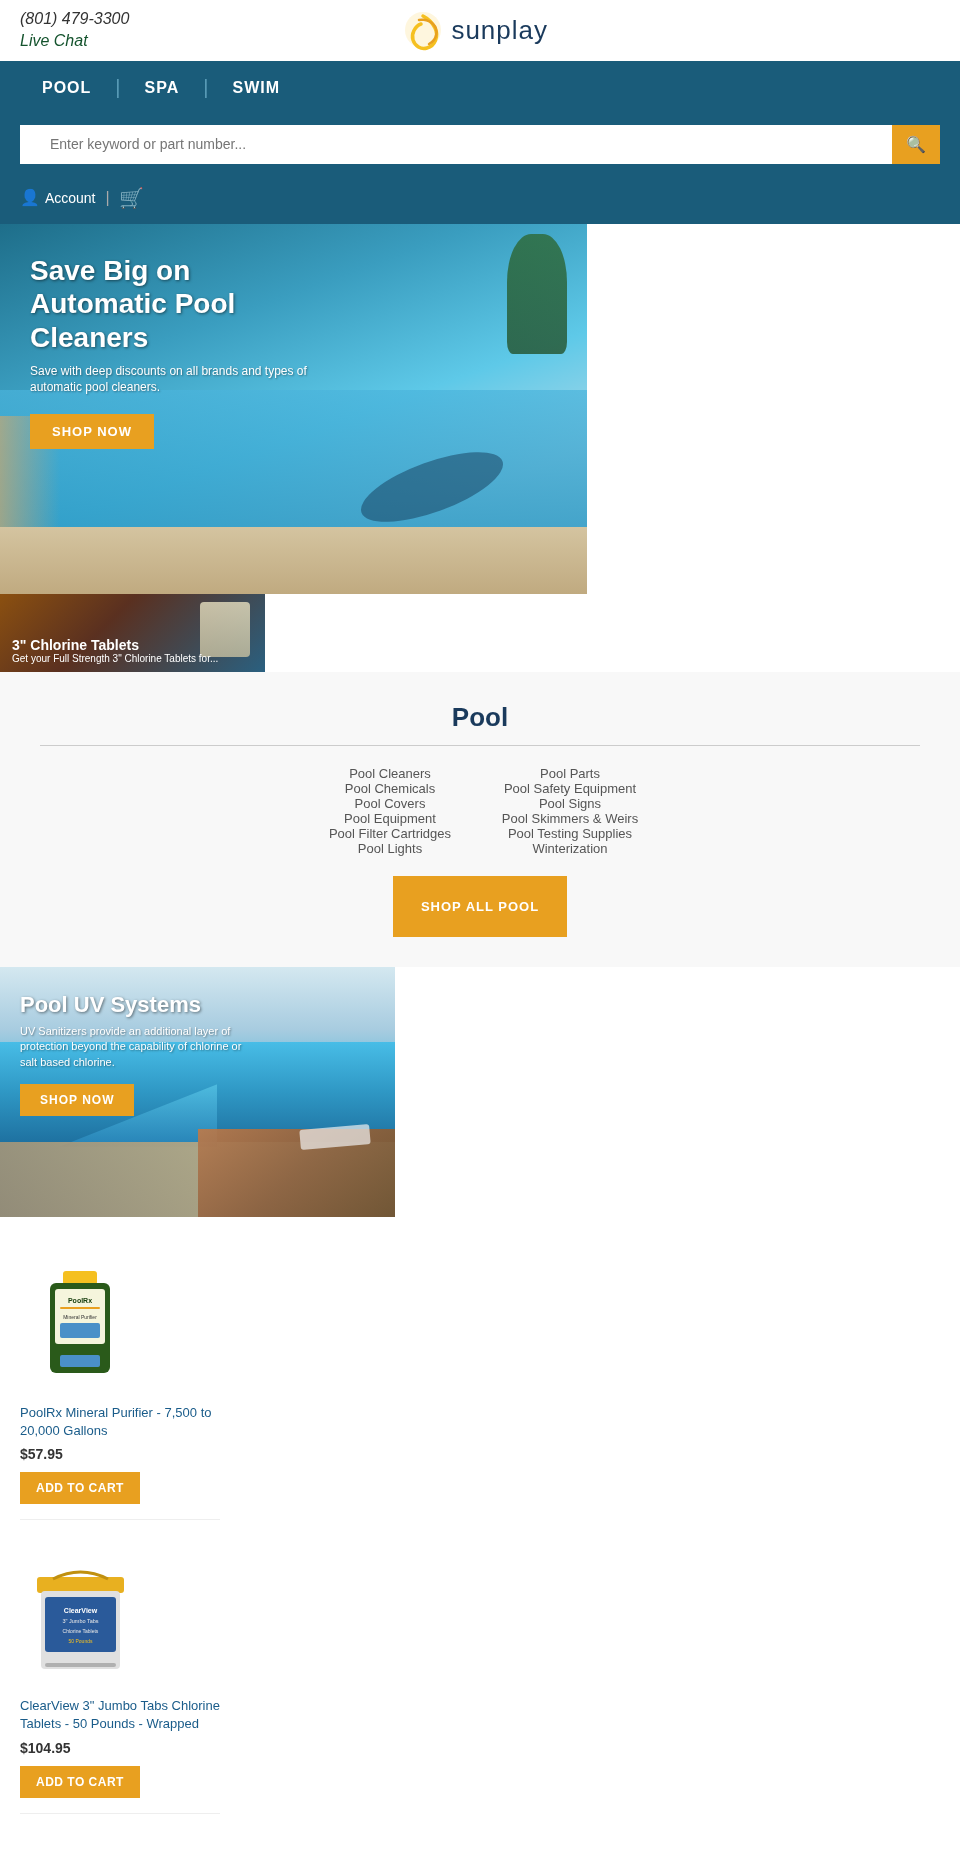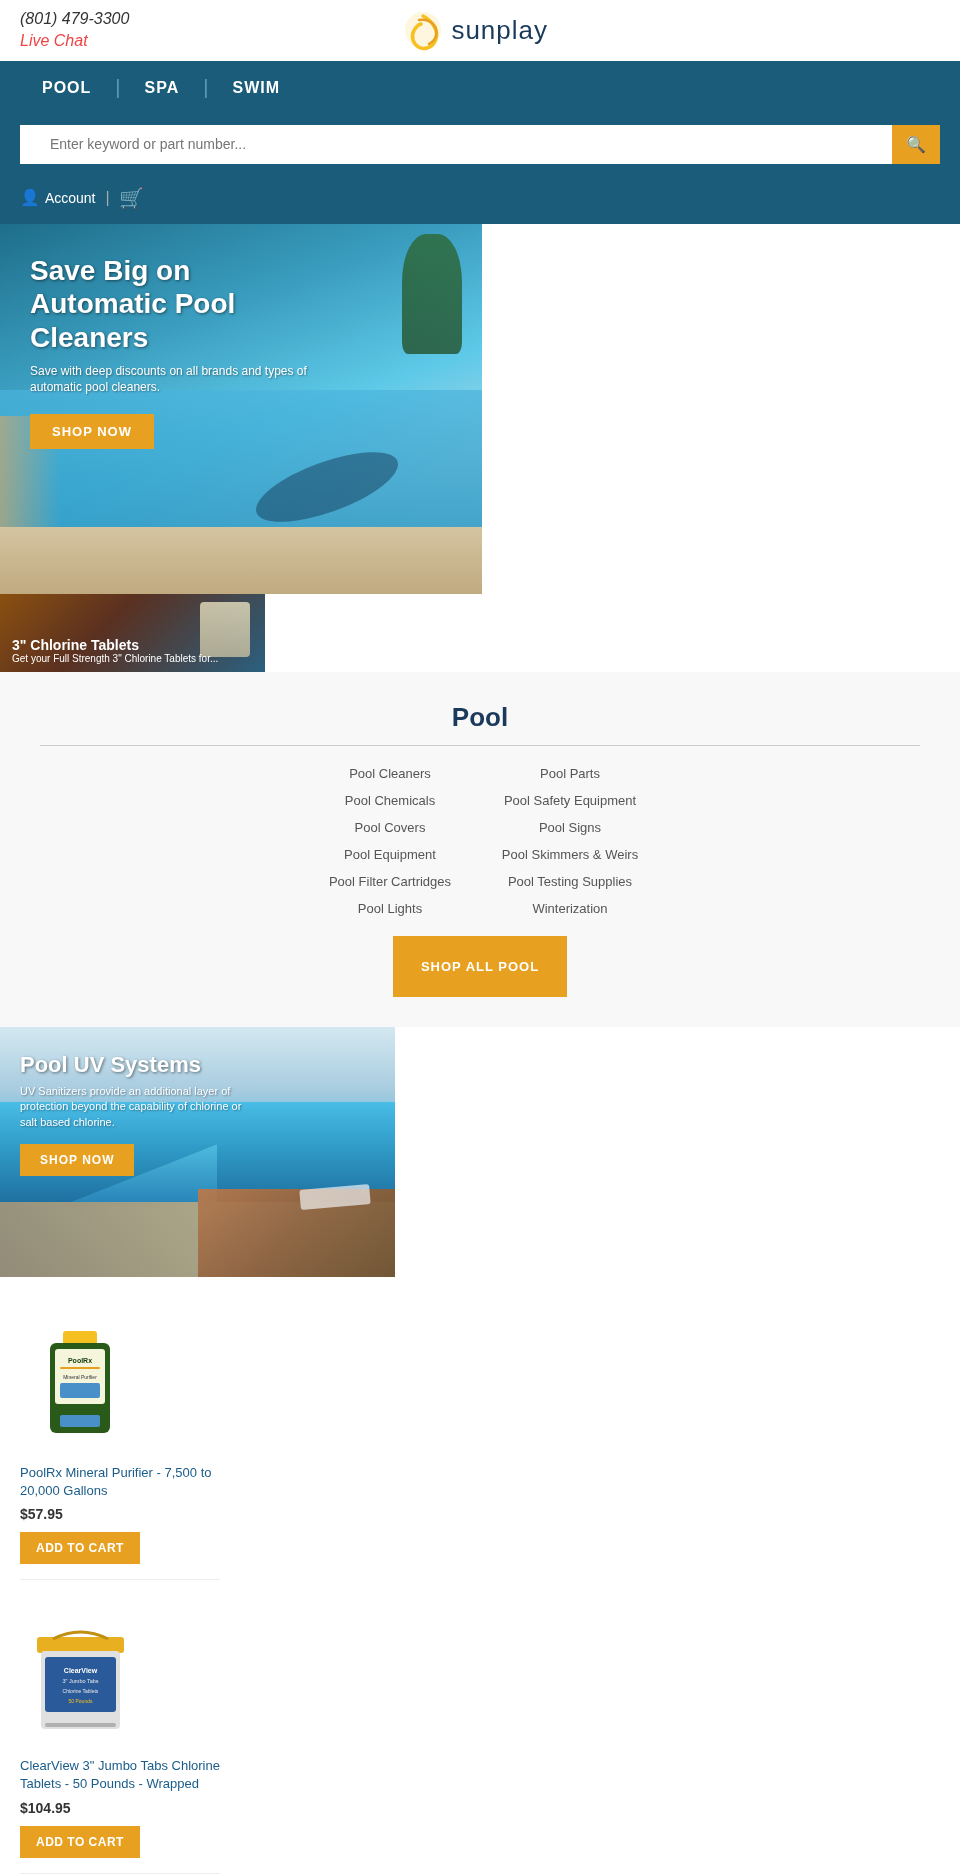--- a/index.html
+++ b/index.html
@@ -177,21 +177,21 @@
     }
     .pool-categories {
       display: flex;
       justify-content: center;
       gap: 0;
     }
     .category-col {
       display: flex;
       flex-direction: column;
       align-items: center;
-      gap: 12px;
+      gap: 0;
       min-width: 180px;
     }
     .category-link {
       color: #555;
       font-size: 13px;
       cursor: pointer;
       text-align: center;
     }
     .shop-all-btn {
       display: block;
@@ -294,21 +294,21 @@
       letter-spacing: 0.5px;
       text-transform: uppercase;
     }
   </style>
 </head>
 <body>
 
 <div class="top-bar">
   <div class="top-bar-left">
     <div>(801) 479-3300</div>
-    <div style="color:#ef4444;cursor:pointer;">Live Chat</div>
+    <div style="color:#14532d;cursor:pointer;">Live Chat</div>
   </div>
   <div class="logo-area">
 
     <svg width="44" height="44" viewBox="0 0 44 44">
       <circle cx="22" cy="22" r="18" fill="#f5c020" opacity="0.15"></circle>
       <path d="M22 8 C22 8, 30 12, 34 20 C38 28, 34 38, 26 40 C20 42, 14 38, 12 32 C10 26, 14 18, 20 16" stroke="#f5c020" stroke-width="3.5" fill="none" stroke-linecap="round"></path>
       <path d="M18 12 C18 12, 26 10, 32 16 C38 22, 36 32, 28 36" stroke="#e8a020" stroke-width="2.5" fill="none" stroke-linecap="round"></path>
     </svg>
     <span class="logo-text" style="font-size:26px;color:#1a3a5c;font-weight:300;">sunplay</span>
   </div>
@@ -332,21 +332,21 @@
 
 <div class="account-bar">
   <div class="account-link">
     <span style="font-size:16px;">👤</span>
     <span>Account</span>
   </div>
   <span class="account-divider">|</span>
   <span class="cart-icon">🛒</span>
 </div>
 
-<div class="hero-banner" style="width:482px;height:370px;position:relative;overflow:hidden;">
+<div class="hero-banner" style="width:587px;height:370px;position:relative;overflow:hidden;">
 
   <div style="position:absolute;top:0;left:0;right:0;bottom:0;background:linear-gradient(160deg,#1e6e8a 0%,#3a9dbf 30%,#5ec9e8 55%,#a8d8e8 75%,#c5e0e8 100%);"></div>
 
   <div style="position:absolute;bottom:0;left:0;right:0;height:55%;background:linear-gradient(180deg,rgba(74,180,220,0.7) 0%,rgba(26,138,184,0.85) 100%);"></div>
 
   <div style="position:absolute;bottom:0;left:0;right:0;height:18%;background:linear-gradient(180deg,#d4c4a0 0%,#c0aa80 100%);"></div>
 
   <div style="position:absolute;bottom:18%;left:0;width:60px;height:30%;background:linear-gradient(90deg,#c8a870 0%,transparent 100%);opacity:0.7;"></div>
 
   <div style="position:absolute;bottom:22%;right:80px;width:150px;height:50px;background:rgba(20,60,90,0.5);border-radius:50%;transform:rotate(-20deg);"></div>

